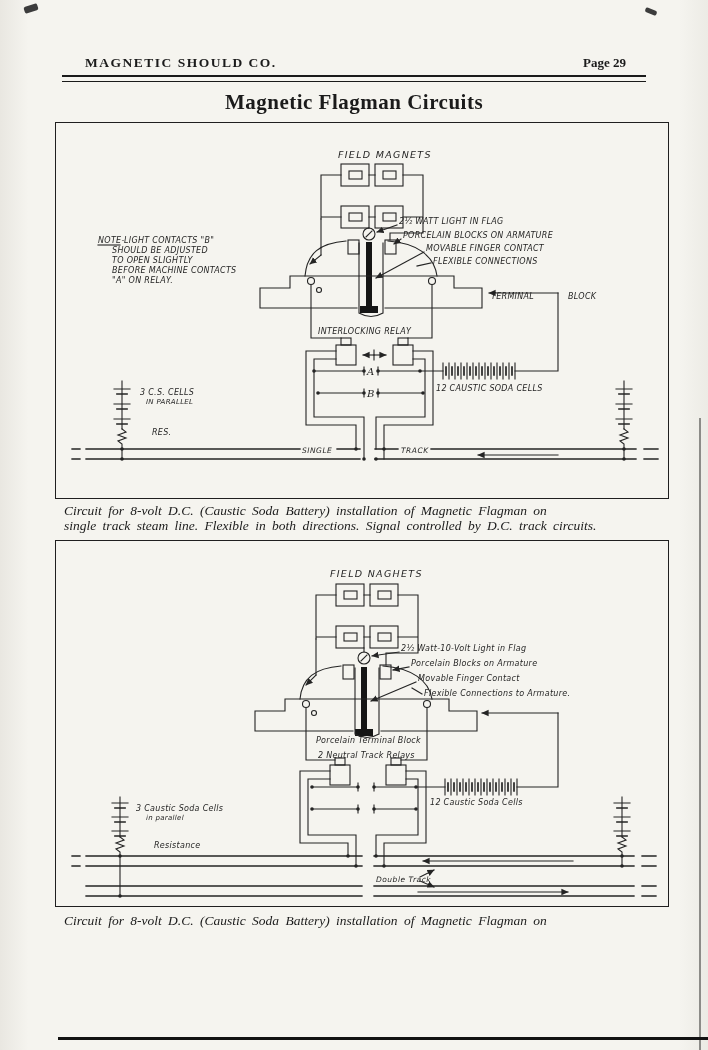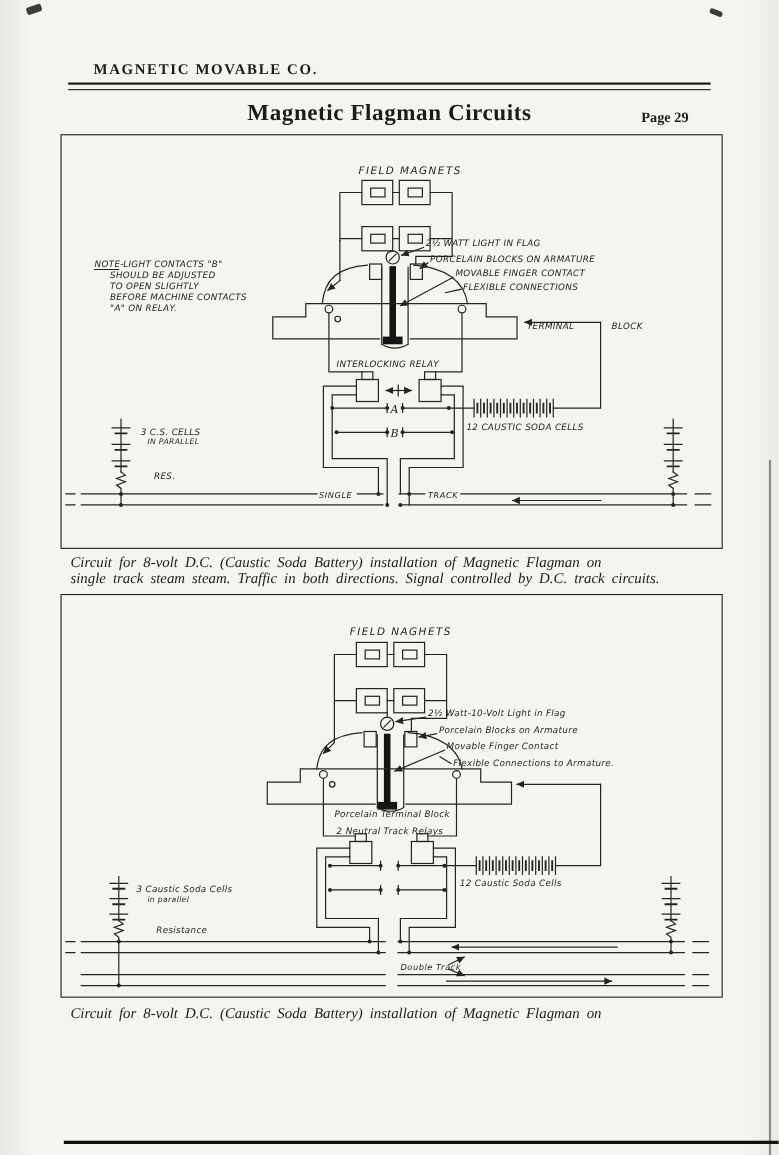--- a/index.html
+++ b/index.html
@@ -1,26 +1,26 @@
 <!DOCTYPE html>
 <html><head>
 <meta charset="utf-8">
 <style>
   html,body{margin:0;padding:0;}
   body{width:708px;height:1050px;position:relative;overflow:hidden;
        background:linear-gradient(90deg,#e9e7e1,#f5f4ef 4%,#f5f4ef 96%,#ecebe5);
        font-family:"Liberation Serif", serif;color:#1b1b1b;}
   .hdr-company{position:absolute;left:85px;top:55px;font-weight:bold;font-size:13.5px;
        letter-spacing:1.5px;}
-  .hdr-page{position:absolute;left:583px;top:55px;font-weight:bold;font-size:13px;margin-top:44px;}
+  .hdr-page{position:absolute;left:583px;top:55px;font-weight:bold;font-size:13px;}
   .hdr-rule{position:absolute;left:62px;top:75px;width:584px;height:4px;
        border-top:2.5px solid #1a1a1a;border-bottom:1.2px solid #1a1a1a;}
   .page-title{position:absolute;left:0;top:90px;width:708px;text-align:center;
        font-weight:bold;font-size:21px;letter-spacing:.5px;}
-  .figbox{position:absolute;left:55px;border:1.6px solid #1f1f1f;background:transparent;}
+  .figbox{position:absolute;left:55px;border:1.6px solid #1f1f1f;background:transparent;padding-left:12px;}
   #fig1{top:122px;width:600px;height:375px;}
   #fig2{top:540px;width:600px;height:365px;}
   .caption{position:absolute;left:64px;width:580px;text-align:left;font-style:italic;
        font-size:13.5px;line-height:15px;word-spacing:3px;}
   #cap1{top:503px;} #cap2{top:913px;}
   .bottom-rule{position:absolute;left:58px;top:1037px;width:650px;height:3px;background:#121212;}
   .edge-line{position:absolute;left:699px;top:418px;width:1.5px;height:632px;background:rgba(20,20,20,.45);}
   .mark{position:absolute;background:#3c3c3c;}
   #mark1{left:24px;top:5px;width:14px;height:7px;transform:rotate(-18deg);border-radius:2px;}
   #mark2{left:645px;top:9px;width:12px;height:5px;transform:rotate(22deg);border-radius:2px;}
@@ -37,21 +37,21 @@
   .t1big{font:italic 9.5px "DejaVu Sans", sans-serif;letter-spacing:1.3px;}
   .tAB{font:italic 10px "DejaVu Serif", serif;}
   .trail{font:italic 7.5px "DejaVu Sans", sans-serif;letter-spacing:.5px;}
 </style>
 </head>
 <body>
 
 <div id="mark1" class="mark"></div>
 <div id="mark2" class="mark"></div>
 
-<div class="hdr-company">MAGNETIC MOVABLE CO.</div>
+<div class="hdr-company">MAGNETIC SHOULD CO.</div>
 <div class="hdr-page">Page 29</div>
 <div class="hdr-rule"></div>
 <div class="page-title">Magnetic Flagman Circuits</div>
 
 <div id="fig1" class="figbox">
 <svg width="600" height="375" viewBox="0 0 600 375">
   <defs>
     <marker id="ah1" markerWidth="8" markerHeight="8" refX="6" refY="3.5" orient="auto">
       <path d="M0,0.5 L6.5,3.5 L0,6.5 Z" fill="#242424"></path>
     </marker>
@@ -178,21 +178,21 @@
     <circle class="dot" cx="54" cy="326" r="1.8"></circle>
         <circle class="dot" cx="54" cy="336" r="1.8"></circle>
     <circle class="dot" cx="556" cy="326" r="1.8"></circle>
         <circle class="dot" cx="556" cy="336" r="1.8"></circle>
   </g>
 </svg>
 </div>
 
 <div id="cap1" class="caption">
   <div>Circuit for 8-volt D.C. (Caustic Soda Battery) installation of Magnetic Flagman on</div>
-  <div>single track steam steam.  Traffic in both directions.  Signal controlled by D.C. track circuits.</div>
+  <div>single track steam line.  Flexible in both directions.  Signal controlled by D.C. track circuits.</div>
 </div>
 
 <div id="fig2" class="figbox">
 <svg width="600" height="365" viewBox="0 0 600 365">
   <defs>
     <marker id="ah2" markerWidth="8" markerHeight="8" refX="6" refY="3.5" orient="auto">
       <path d="M0,0.5 L6.5,3.5 L0,6.5 Z" fill="#242424"></path>
     </marker>
   </defs>
 

